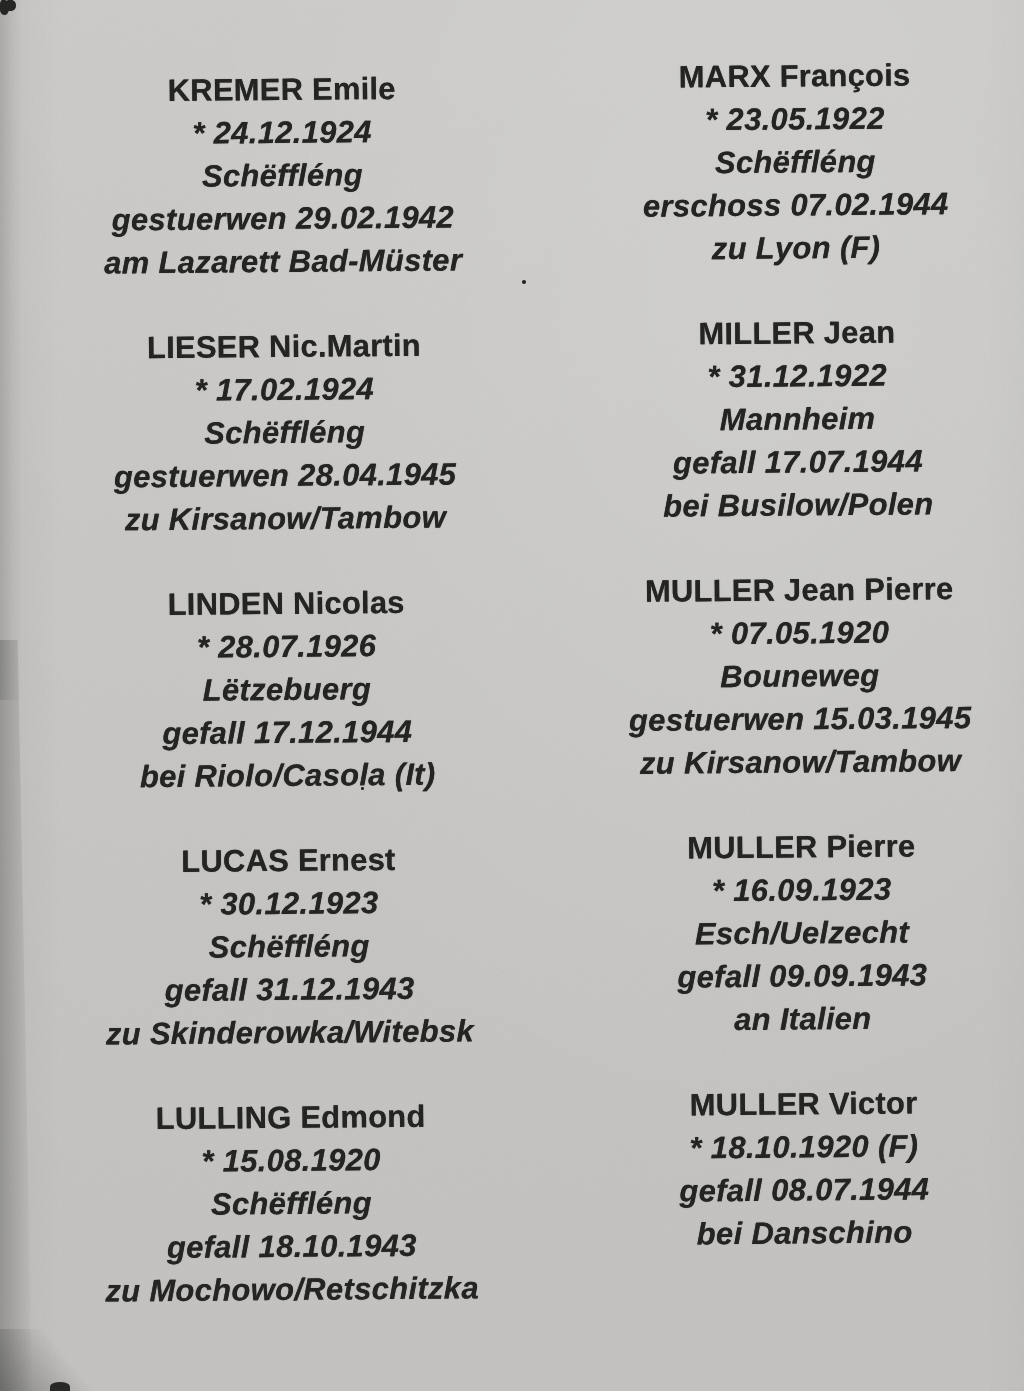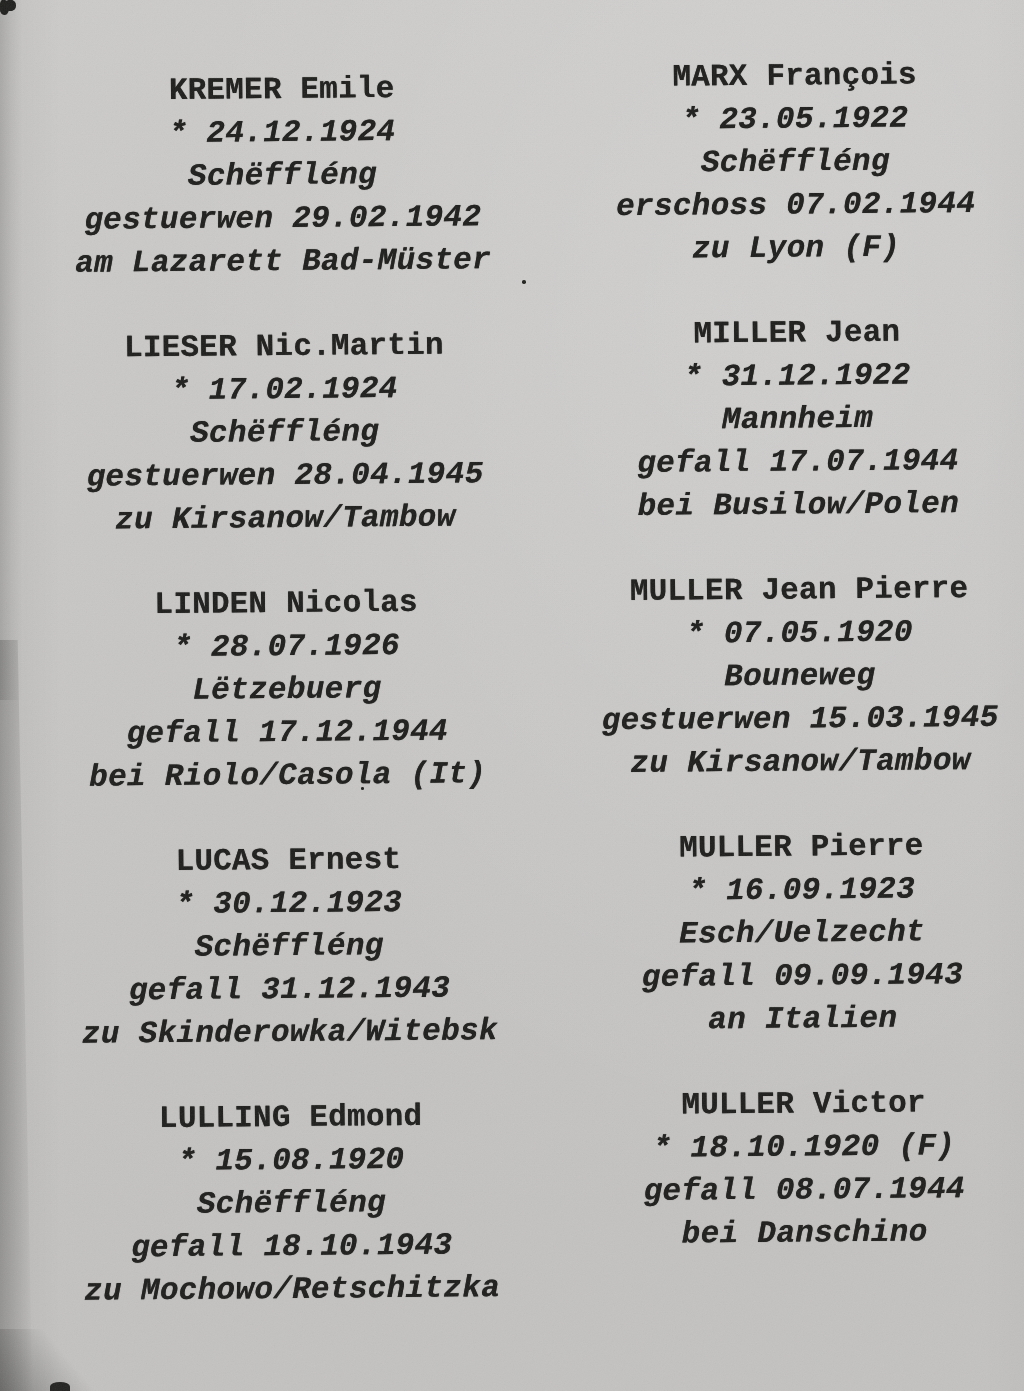--- a/index.html
+++ b/index.html
@@ -7,21 +7,21 @@
     margin: 0;
     padding: 0;
     background: #777;
   }
   .page {
     position: relative;
     width: 1024px;
     height: 1391px;
     overflow: hidden;
     background: #c9c8c6;
-    font-family: Liberation Mono, monospace;
+    font-family: Liberation Sans, sans-serif;
   }
   
   .paper-light {
     position: absolute; inset: 0;
     background:
       radial-gradient(ellipse at 72% 22%, rgba(255,255,255,0.12), rgba(255,255,255,0) 55%),
       linear-gradient(to bottom, rgba(255,255,255,0.05), rgba(0,0,0,0.03) 90%),
       linear-gradient(to right, rgba(0,0,0,0.05), rgba(0,0,0,0) 6%, rgba(0,0,0,0) 96%, rgba(0,0,0,0.02));
     pointer-events: none;
   }

